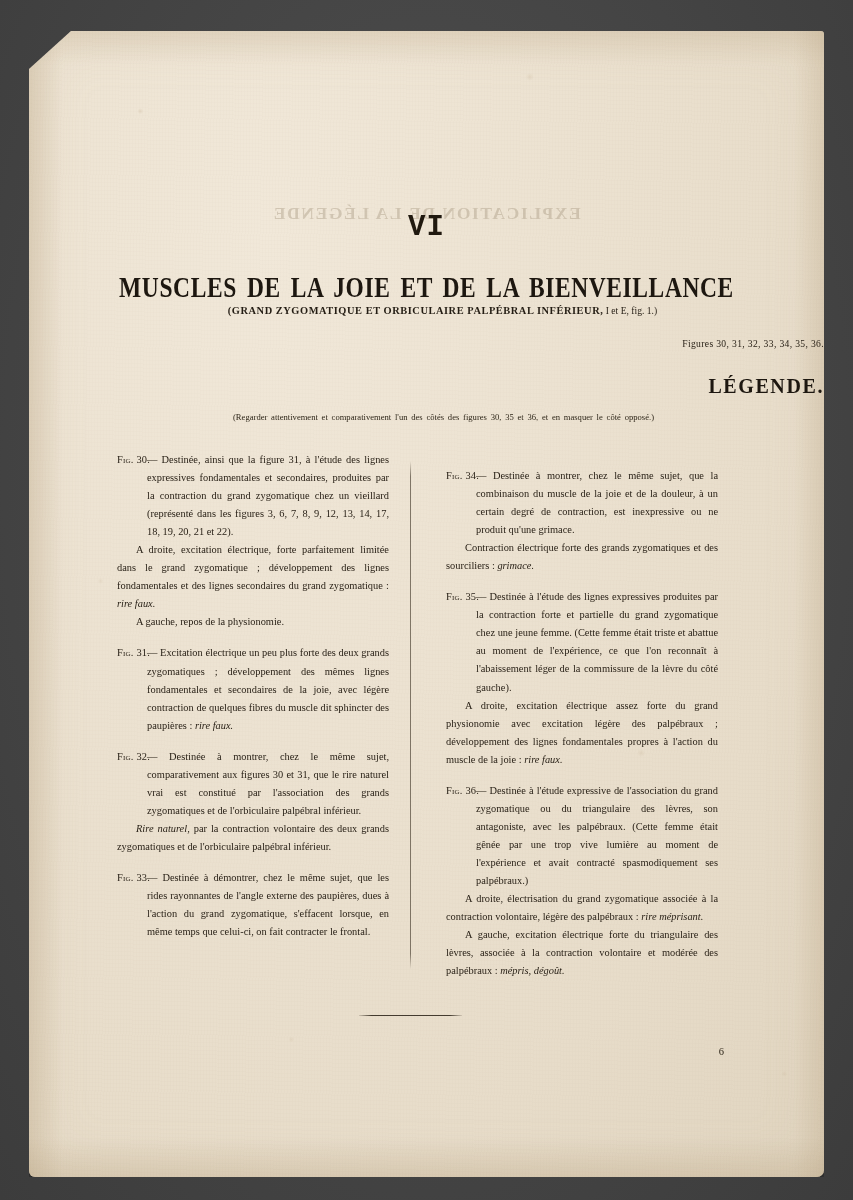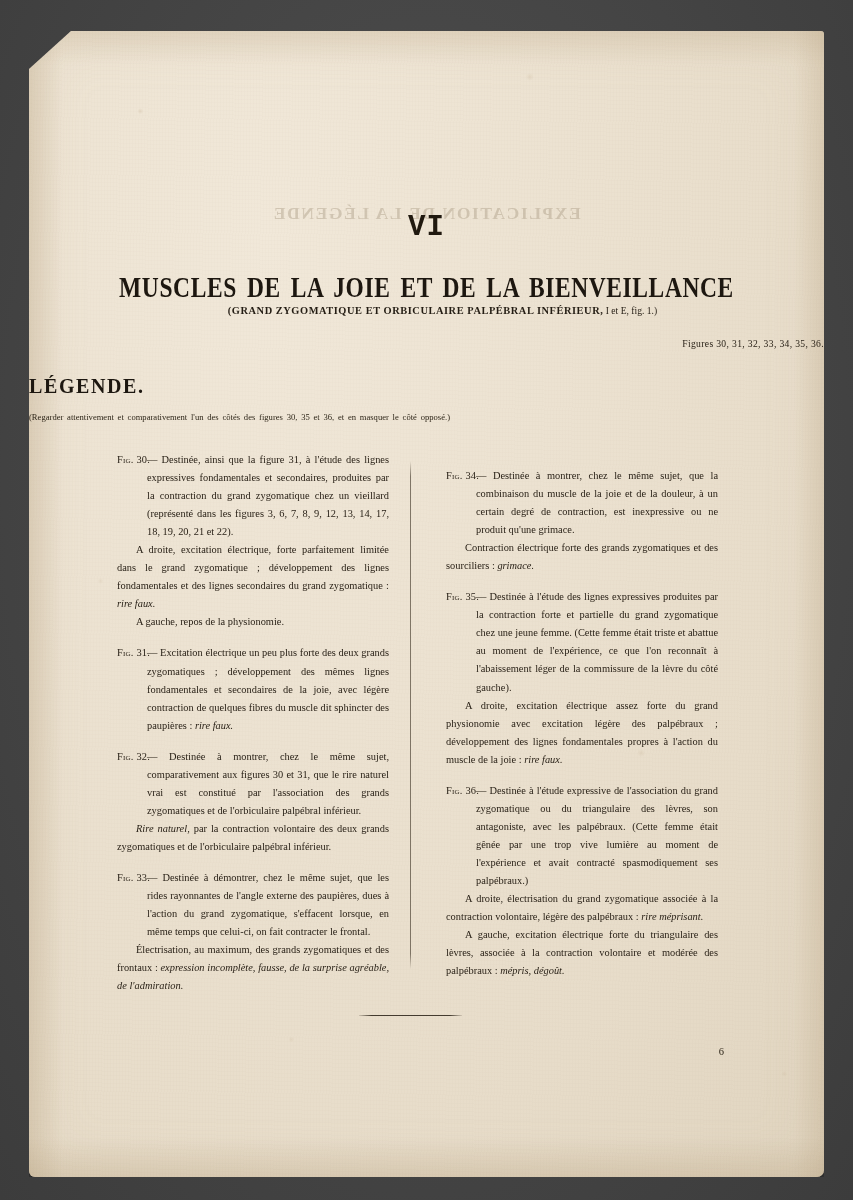--- a/index.html
+++ b/index.html
@@ -170,33 +170,33 @@
     font-size: 9.6px;
     letter-spacing: 0.35px;
     color: #2a2218;
   }
 
   #legend-heading {
     position: absolute;
     top: 344px;
     left: 0;
     width: 100%;
-    text-align: left;
+    text-align: right;
     font-size: 20px;
     font-weight: bold;
     letter-spacing: 1.6px;
     color: #1d1710;
   }
 
   #legend-note {
     position: absolute;
     top: 381px;
-    left: 0;
-    width: 100%;
-    text-align: left;
+    left: 17px;
+    width: 100%;
+    text-align: center;
     font-size: 8.6px;
     word-spacing: 1.6px;
     color: #2e2619;
   }
 
   
   #columns {
     position: absolute;
     top: 420px;
     left: 88px;
@@ -311,21 +311,20 @@
           </div>
           <div class="fig-entry">
             <p class="fig-para lead"><span class="fig-label"><span>Fig.</span><span class="num"> 31.</span> </span><span>— Excitation électrique un peu plus forte des deux grands zygomatiques ; développement des mêmes lignes fondamentales et secondaires de la joie, avec légère contraction de quelques fibres du muscle dit sphincter des paupières : </span><i>rire faux.</i></p>
           </div>
           <div class="fig-entry">
             <p class="fig-para lead"><span class="fig-label"><span>Fig.</span><span class="num"> 32.</span> </span><span>— Destinée à montrer, chez le même sujet, comparativement aux figures 30 et 31, que le rire naturel vrai est constitué par l'association des grands zygomatiques et de l'orbiculaire palpébral inférieur.</span></p>
             <p class="fig-para"><i>Rire naturel</i><span>, par la contraction volontaire des deux grands zygomatiques et de l'orbiculaire palpébral inférieur.</span></p>
           </div>
           <div class="fig-entry">
             <p class="fig-para lead"><span class="fig-label"><span>Fig.</span><span class="num"> 33.</span> </span><span>— Destinée à démontrer, chez le même sujet, que les rides rayonnantes de l'angle externe des paupières, dues à l'action du grand zygomatique, s'effacent lorsque, en même temps que celui-ci, on fait contracter le frontal.</span></p>
-            <p class="fig-para"><span>Électrisation, au maximum, des grands zygomatiques et des frontaux : </span><i>expression incomplète, fausse, de la surprise agréable, de l'admiration.</i></p>
           </div>
         </div>
       <div class="column" id="col-right">
           <div class="fig-entry">
             <p class="fig-para lead"><span class="fig-label"><span>Fig.</span><span class="num"> 34.</span> </span><span>— Destinée à montrer, chez le même sujet, que la combinaison du muscle de la joie et de la douleur, à un certain degré de contraction, est inexpressive ou ne produit qu'une grimace.</span></p>
             <p class="fig-para"><span>Contraction électrique forte des grands zygomatiques et des sourciliers : </span><i>grimace.</i></p>
           </div>
           <div class="fig-entry">
             <p class="fig-para lead"><span class="fig-label"><span>Fig.</span><span class="num"> 35.</span> </span><span>— Destinée à l'étude des lignes expressives produites par la contraction forte et partielle du grand zygomatique chez une jeune femme. (Cette femme était triste et abattue au moment de l'expérience, ce que l'on reconnaît à l'abaissement léger de la commissure de la lèvre du côté gauche).</span></p>
             <p class="fig-para"><span>A droite, excitation électrique assez forte du grand physionomie avec excitation légère des palpébraux ; développement des lignes fondamentales propres à l'action du muscle de la joie : </span><i>rire faux.</i></p>

